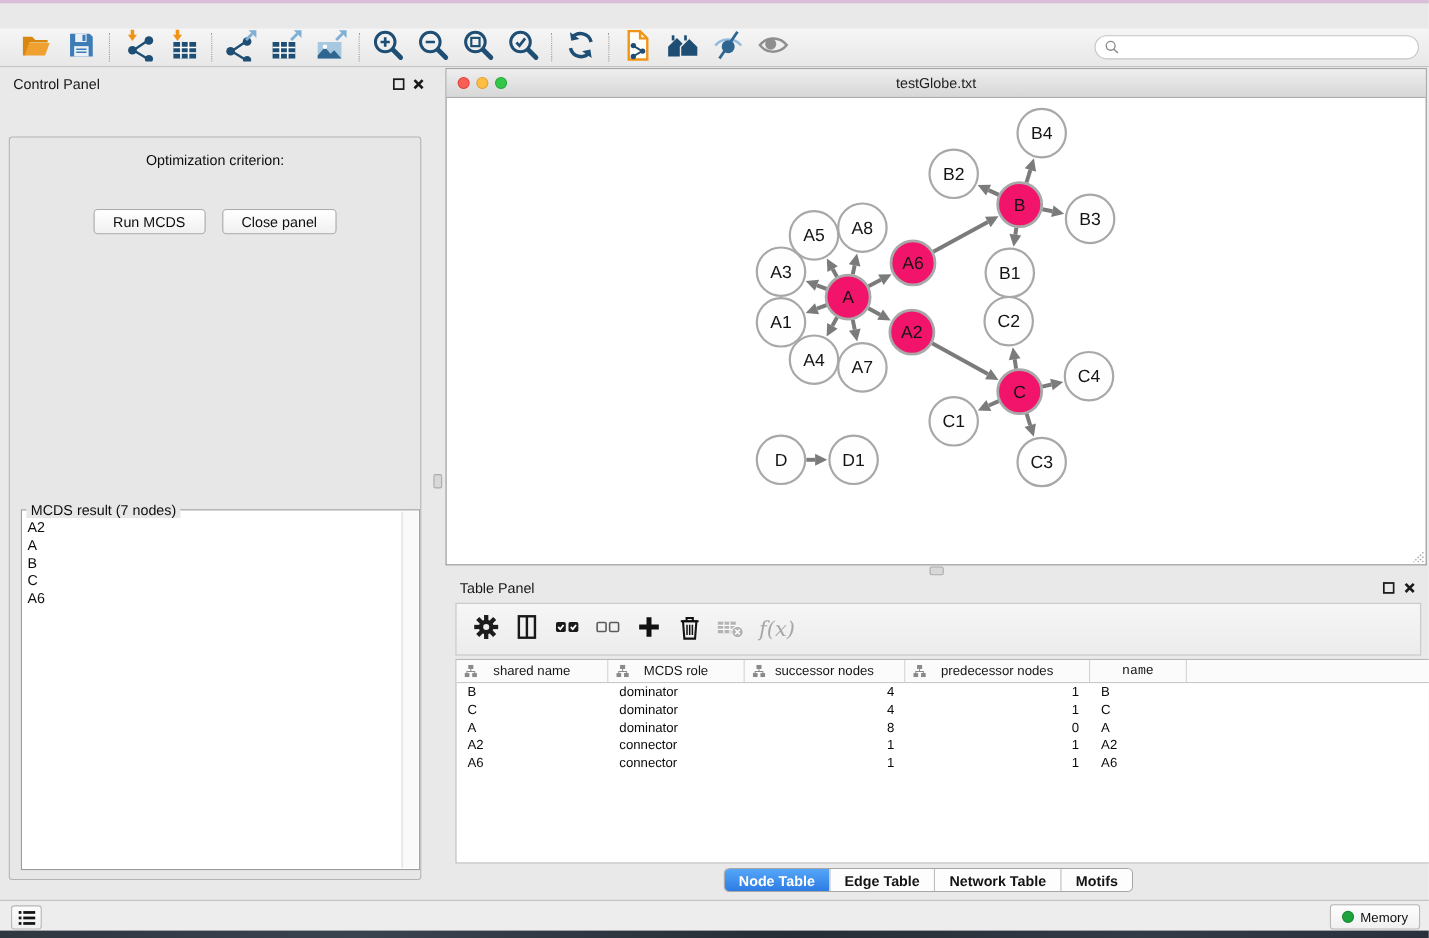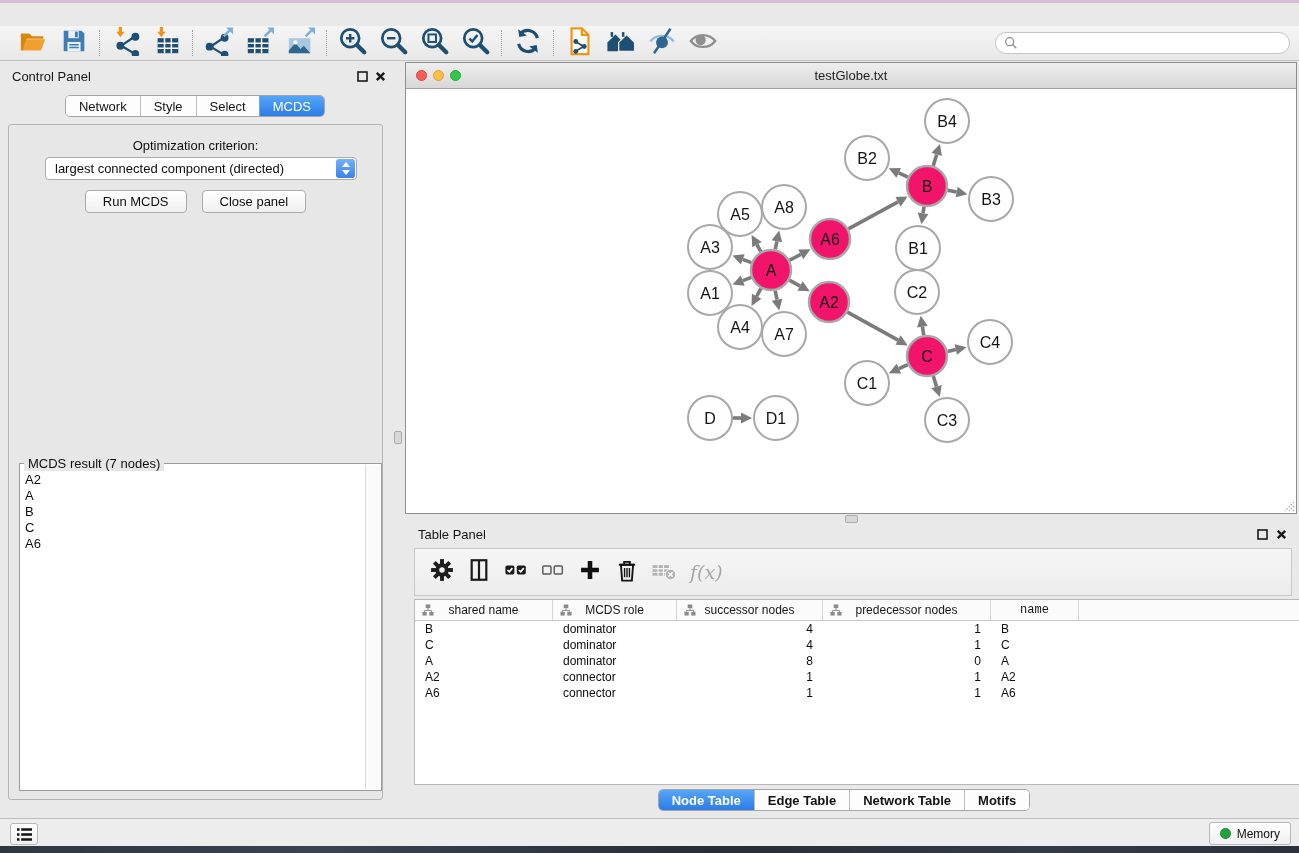--- a/index.html
+++ b/index.html
@@ -262,38 +262,23 @@
       <svg width="11" height="11" viewBox="0 0 11 11">
           <rect x="1" y="1" width="9" height="9" fill="none" stroke="#1a1a1a" stroke-width="1.6"></rect>
         </svg>
     </span>
     <span class="icon-btn" style="left:374px;top:8px;">
       <svg width="11" height="11" viewBox="0 0 11 11">
           <path d="M1.8 1.8L9.2 9.2M9.2 1.8L1.8 9.2" stroke="#1a1a1a" stroke-width="2.4"></path>
         </svg>
     </span>
 
-    <div class="cp-tabs">
-      <div class="tabgroup">
-          <div class="tab">Network</div>
-          <div class="tab">Style</div>
-          <div class="tab">Select</div>
-          <div class="tab selected">MCDS</div>
-        </div>
-    </div>
 
     <div class="cp-content">
       <div class="opt-label">Optimization criterion:</div>
-      <div class="criterion">
-        <span>largest connected component (directed)</span>
-        <span class="stepper">
-          <span class="chev-up"></span>
-          <span class="chev-down"></span>
-        </span>
-      </div>
       <div class="cp-buttons">
         <button class="btn">Run MCDS</button>
         <button class="btn">Close panel</button>
       </div>
       <div class="result-box">
         <span class="result-legend">MCDS result (7 nodes)</span>
         <div class="result-list">
             <div class="result-item">A2</div>
             <div class="result-item">A</div>
             <div class="result-item">B</div>

